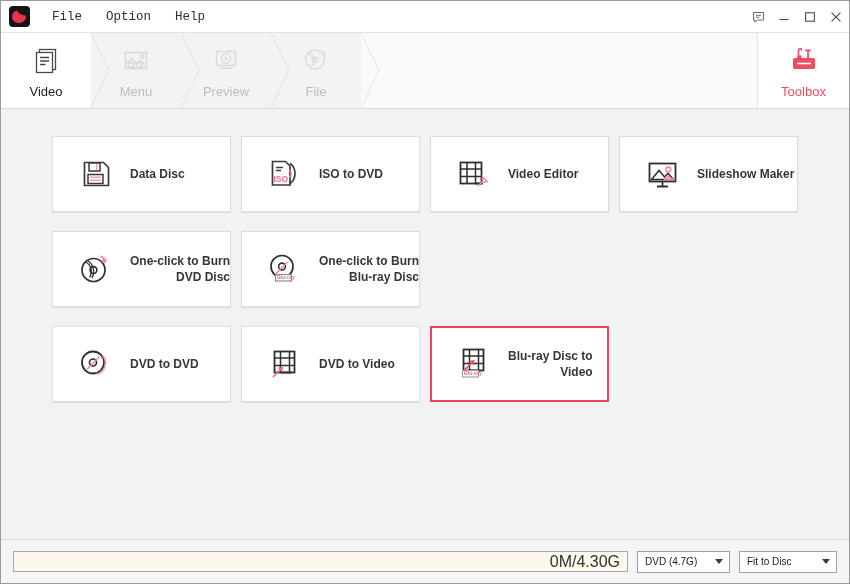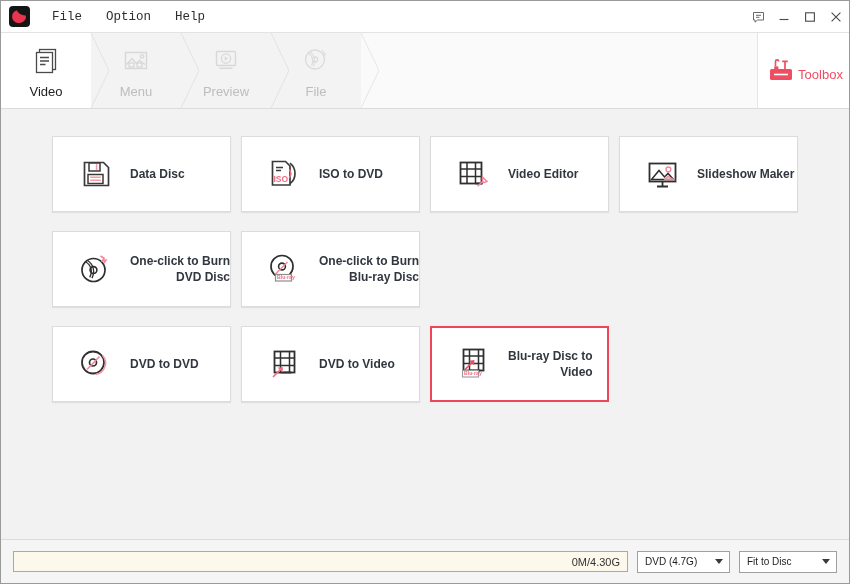--- a/index.html
+++ b/index.html
@@ -113,21 +113,21 @@
     margin-top: 7px;
     font-size: 13px;
     color: #bdbdbd;
   }
   .step.active .step-label { color: #222222; }
   .nav-spacer { flex: 1 1 auto; background: #f3f3f3; }
   .toolbox-btn {
     width: 92px;
     background: #ffffff;
     display: flex;
-    flex-direction: row;
+    flex-direction: column;
     align-items: center;
     justify-content: center;
     cursor: default;
     border-left: 1px solid #e6e6e6;
   }
   .toolbox-label {
     margin-top: 7px;
     font-size: 13px;
     color: #ef4e62;
   }
@@ -192,21 +192,21 @@
     flex: 1 1 auto;
     height: 21px;
     background: #fdf8ec;
     border: 1px solid #a9a9a9;
     position: relative;
     display: flex;
     align-items: center;
     justify-content: flex-end;
   }
   .capacity-text {
-    font-size: 11px;
+    font-size: 16px;
     color: #333;
     padding-right: 7px;
   }
   .select-box {
     height: 22px;
     background: #ffffff;
     border: 1px solid #a0a0a0;
     display: flex;
     align-items: center;
     font-size: 10px;

